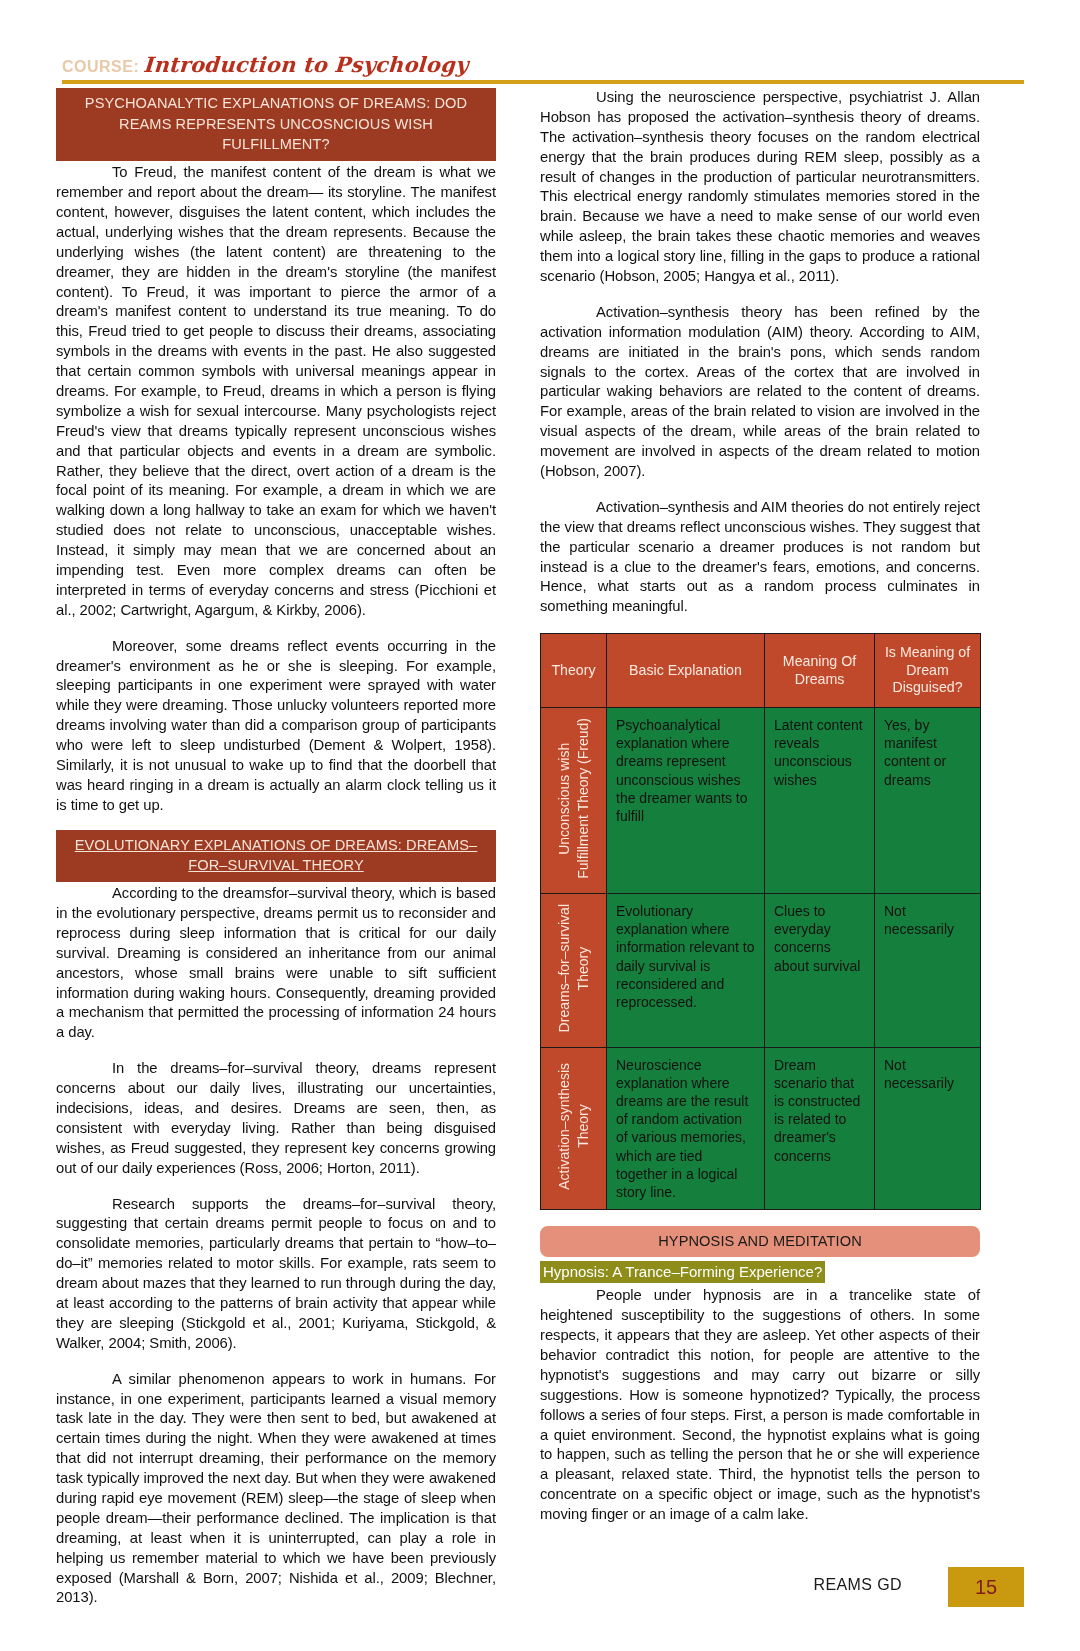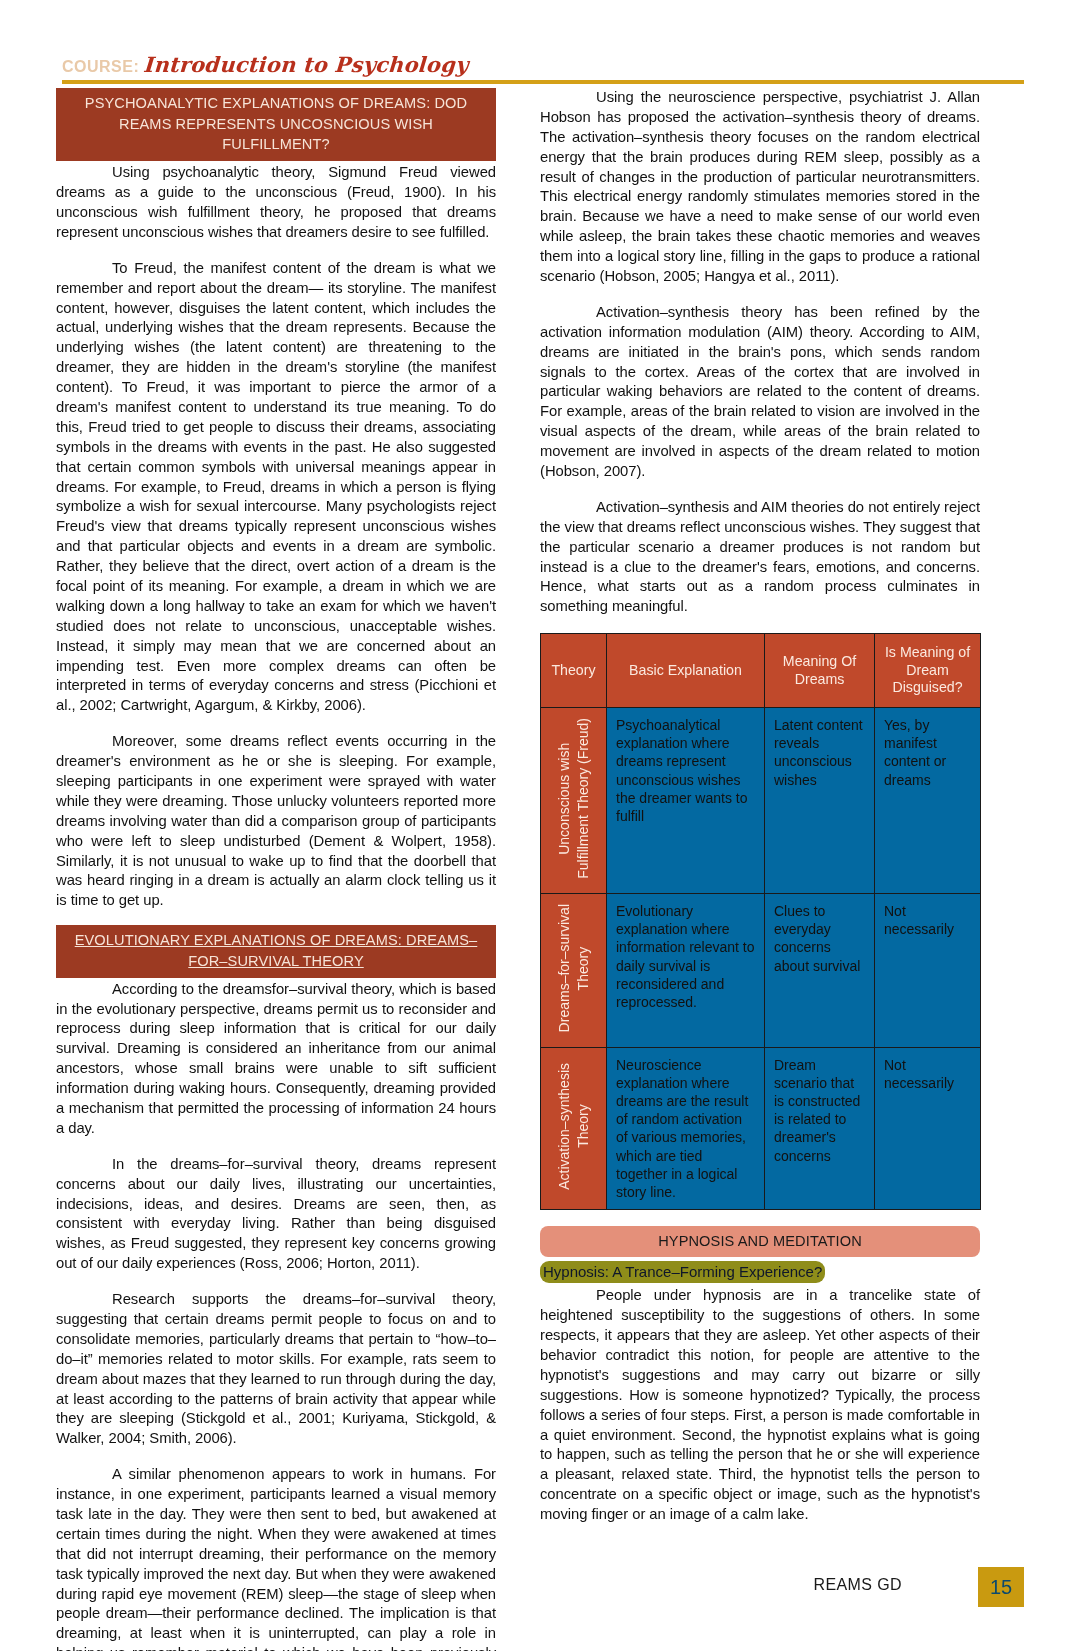--- a/index.html
+++ b/index.html
@@ -85,26 +85,25 @@
     background: #e4907a;
     color: #1a1a1a;
     font-size: 14.6px;
     padding: 5px 10px 5px;
     border-radius: 8px;
   }
 
   .subhead-highlight {
     display: inline-block;
     background: #8f8d1a;
-    color: #0f172a;
+    color: #ffffff;
     font-size: 15px;
     padding: 1px 3px 2px;
     line-height: 1.3;
     margin: 2px 0 0;
-    border-radius: 9px;
   }
 
   
   p.body {
     margin: 0;
     text-align: justify;
     text-indent: 56px;
     font-size: 14.8px;
     line-height: 1.345;
     letter-spacing: -0.05px;
@@ -133,21 +132,21 @@
     color: #fbe9df;
     text-align: center;
     vertical-align: middle;
     font-weight: 400;
     font-size: 14.2px;
     line-height: 1.24;
     padding: 10px 6px;
     height: 62px;
   }
   .theory-table td.body-cell {
-    background: #0369a1;
+    background: #15803d;
     color: #111;
   }
   .theory-table td.rowhead {
     background: #c0492b;
     color: #fbe9df;
     padding: 0;
     width: 66px;
     text-align: center;
     vertical-align: middle;
   }
@@ -179,24 +178,24 @@
     right: 122px;
     top: 9px;
     font-size: 16px;
     letter-spacing: 0.4px;
     color: #1a1a1a;
   }
   .footer-page {
     position: absolute;
     right: 0;
     top: 0;
-    width: 46px;
+    width: 76px;
     height: 40px;
     background: #c99a10;
-    color: #0c4a6e;
+    color: #7f1d1d;
     display: flex;
     align-items: center;
     justify-content: center;
     font-size: 20px;
   }
 </style>
 </head>
 <body>
 
 <div class="page">
@@ -204,21 +203,20 @@
   <div class="course-header">
     <span class="course-label">COURSE:</span>
     <span class="course-name">Introduction to Psychology</span>
   </div>
   <div class="gold-rule"></div>
 
   <div class="col col-left">
 
     <div class="section-bar">PSYCHOANALYTIC EXPLANATIONS OF DREAMS: DOD REAMS REPRESENTS UNCOSNCIOUS WISH FULFILLMENT?</div>
 
-    <p class="body">Using psychoanalytic theory, Sigmund Freud viewed dreams as a guide to the unconscious (Freud, 1900). In his unconscious wish fulfillment theory, he proposed that dreams represent unconscious wishes that dreamers desire to see fulfilled.</p>
     <p class="body">To Freud, the manifest content of the dream is what we remember and report about the dream— its storyline. The manifest content, however, disguises the latent content, which includes the actual, underlying wishes that the dream represents. Because the underlying wishes (the latent content) are threatening to the dreamer, they are hidden in the dream's storyline (the manifest content). To Freud, it was important to pierce the armor of a dream's manifest content to understand its true meaning. To do this, Freud tried to get people to discuss their dreams, associating symbols in the dreams with events in the past. He also suggested that certain common symbols with universal meanings appear in dreams. For example, to Freud, dreams in which a person is flying symbolize a wish for sexual intercourse. Many psychologists reject Freud's view that dreams typically represent unconscious wishes and that particular objects and events in a dream are symbolic. Rather, they believe that the direct, overt action of a dream is the focal point of its meaning. For example, a dream in which we are walking down a long hallway to take an exam for which we haven't studied does not relate to unconscious, unacceptable wishes. Instead, it simply may mean that we are concerned about an impending test. Even more complex dreams can often be interpreted in terms of everyday concerns and stress (Picchioni et al., 2002; Cartwright, Agargum, &amp; Kirkby, 2006).</p>
     <p class="body">Moreover, some dreams reflect events occurring in the dreamer's environment as he or she is sleeping. For example, sleeping participants in one experiment were sprayed with water while they were dreaming. Those unlucky volunteers reported more dreams involving water than did a comparison group of participants who were left to sleep undisturbed (Dement &amp; Wolpert, 1958). Similarly, it is not unusual to wake up to find that the doorbell that was heard ringing in a dream is actually an alarm clock telling us it is time to get up.</p>
 
     <div class="section-bar" style="margin-top:14px;text-decoration:underline;">EVOLUTIONARY EXPLANATIONS OF DREAMS: DREAMS–FOR–SURVIVAL THEORY</div>
 
     <p class="body">According to the dreamsfor–survival theory, which is based in the evolutionary perspective, dreams permit us to reconsider and reprocess during sleep information that is critical for our daily survival. Dreaming is considered an inheritance from our animal ancestors, whose small brains were unable to sift sufficient information during waking hours. Consequently, dreaming provided a mechanism that permitted the processing of information 24 hours a day.</p>
     <p class="body">In the dreams–for–survival theory, dreams represent concerns about our daily lives, illustrating our uncertainties, indecisions, ideas, and desires. Dreams are seen, then, as consistent with everyday living. Rather than being disguised wishes, as Freud suggested, they represent key concerns growing out of our daily experiences (Ross, 2006; Horton, 2011).</p>
     <p class="body">Research supports the dreams–for–survival theory, suggesting that certain dreams permit people to focus on and to consolidate memories, particularly dreams that pertain to “how–to–do–it” memories related to motor skills. For example, rats seem to dream about mazes that they learned to run through during the day, at least according to the patterns of brain activity that appear while they are sleeping (Stickgold et al., 2001; Kuriyama, Stickgold, &amp; Walker, 2004; Smith, 2006).</p>
     <p class="body">A similar phenomenon appears to work in humans. For instance, in one experiment, participants learned a visual memory task late in the day. They were then sent to bed, but awakened at certain times during the night. When they were awakened at times that did not interrupt dreaming, their performance on the memory task typically improved the next day. But when they were awakened during rapid eye movement (REM) sleep—the stage of sleep when people dream—their performance declined. The implication is that dreaming, at least when it is uninterrupted, can play a role in helping us remember material to which we have been previously exposed (Marshall &amp; Born, 2007; Nishida et al., 2009; Blechner, 2013).</p>
   </div>

